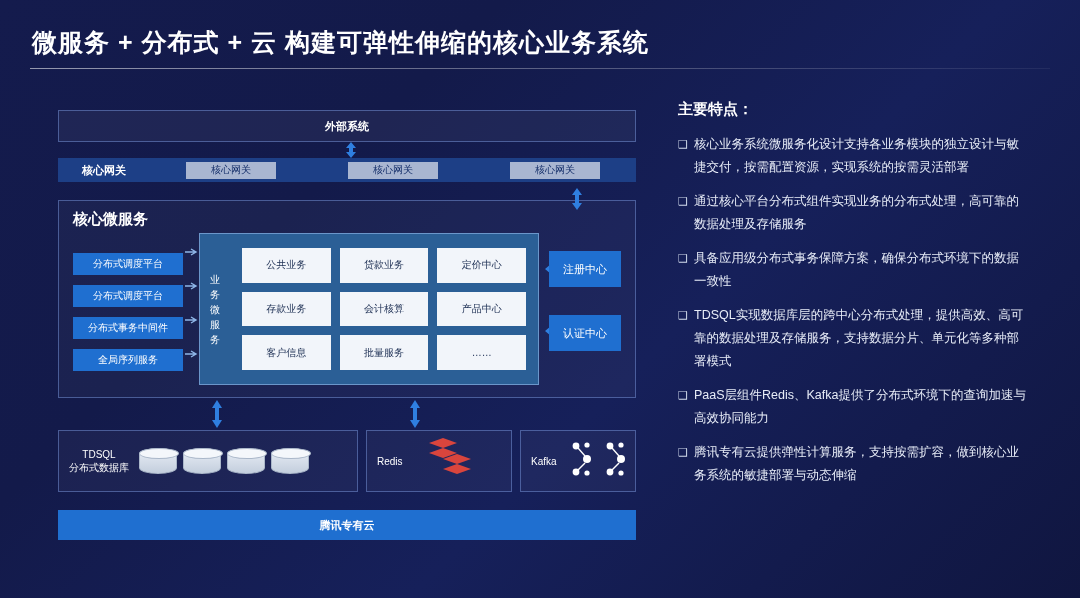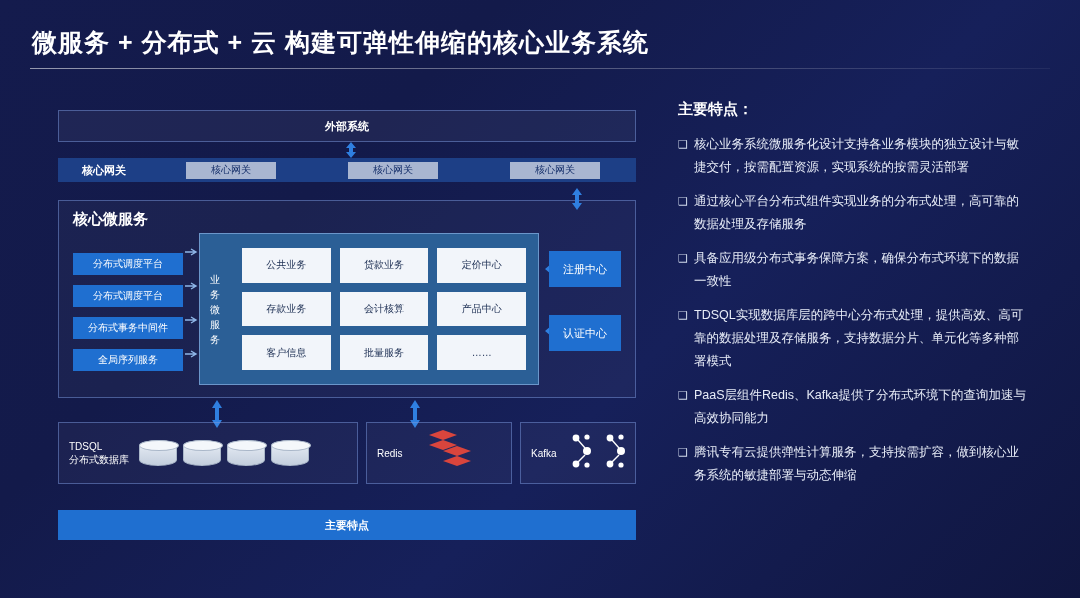--- a/index.html
+++ b/index.html
@@ -117,22 +117,22 @@
   .right-item {
     width: 72px; height: 36px;
     background: #1f6fd0;
     font-size: 11px;
     display: flex; align-items: center; justify-content: center;
     color: #fff;
   }
 
   
   .store-row {
-    position: absolute; left: 0; top: 312px; width: 578px; height: 62px;
-    display: flex; gap: 8px;
+    position: absolute; left: 0; top: 320px; width: 578px; height: 62px;
+    display: flex; gap: 8px; text-align: center;
   }
   .store-box {
     border: 1px solid rgba(120,150,220,0.5);
     background: rgba(255,255,255,0.04);
     display: flex; align-items: center;
     padding: 0 10px;
   }
   .store-box.tdsql { width: 300px; }
   .store-box.redis { width: 146px; }
   .store-box.kafka { width: 116px; }
@@ -330,21 +330,21 @@
               <path d="M11 30 L18 23"></path>
             <path d="M45 8 L52 16"></path>
               <path d="M45 30 L52 23"></path>
           </g>
         </svg>
       </div>
     </div>
   </div>
 
   <div class="cloud-bar">
-    <span>主要特点</span>
+    <span>腾讯专有云</span>
   </div>
 </div>
 
 <div class="features">
   <h2>主要特点：</h2>
 
   <div class="feat">
     <span class="bullet">❑</span>
     <span class="txt">核心业务系统微服务化设计支持各业务模块的独立设计与敏捷交付，按需配置资源，实现系统的按需灵活部署</span>
   </div>

